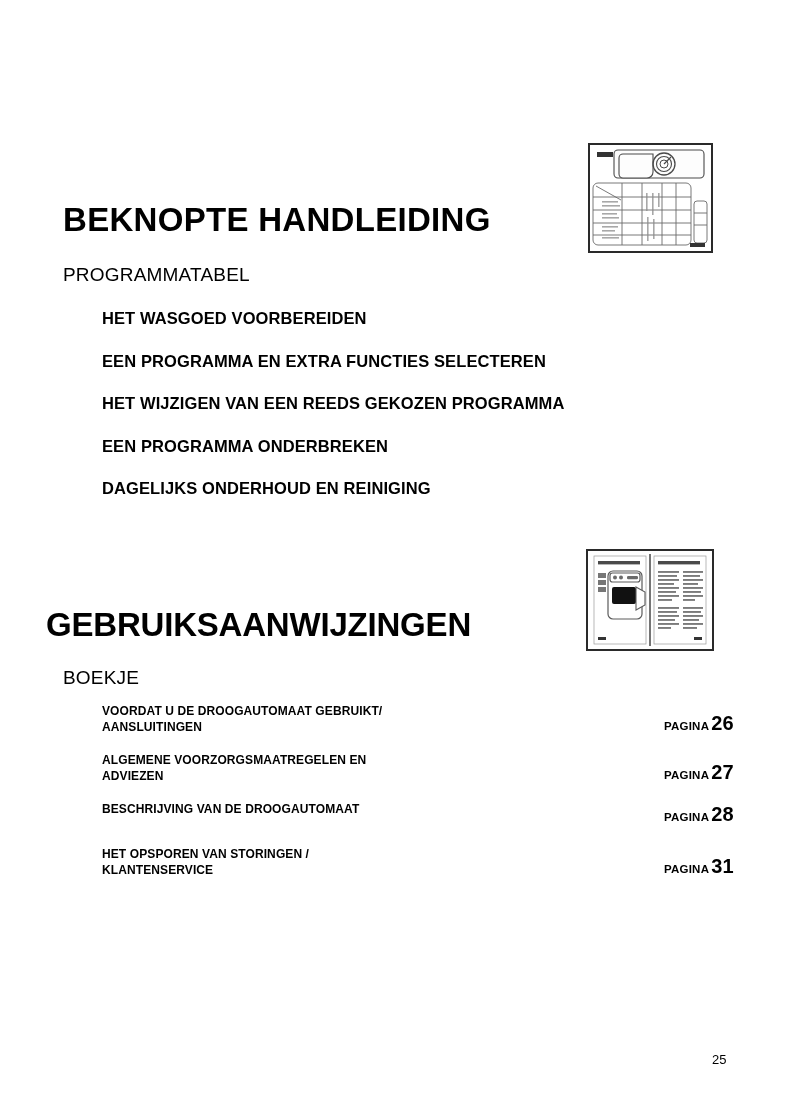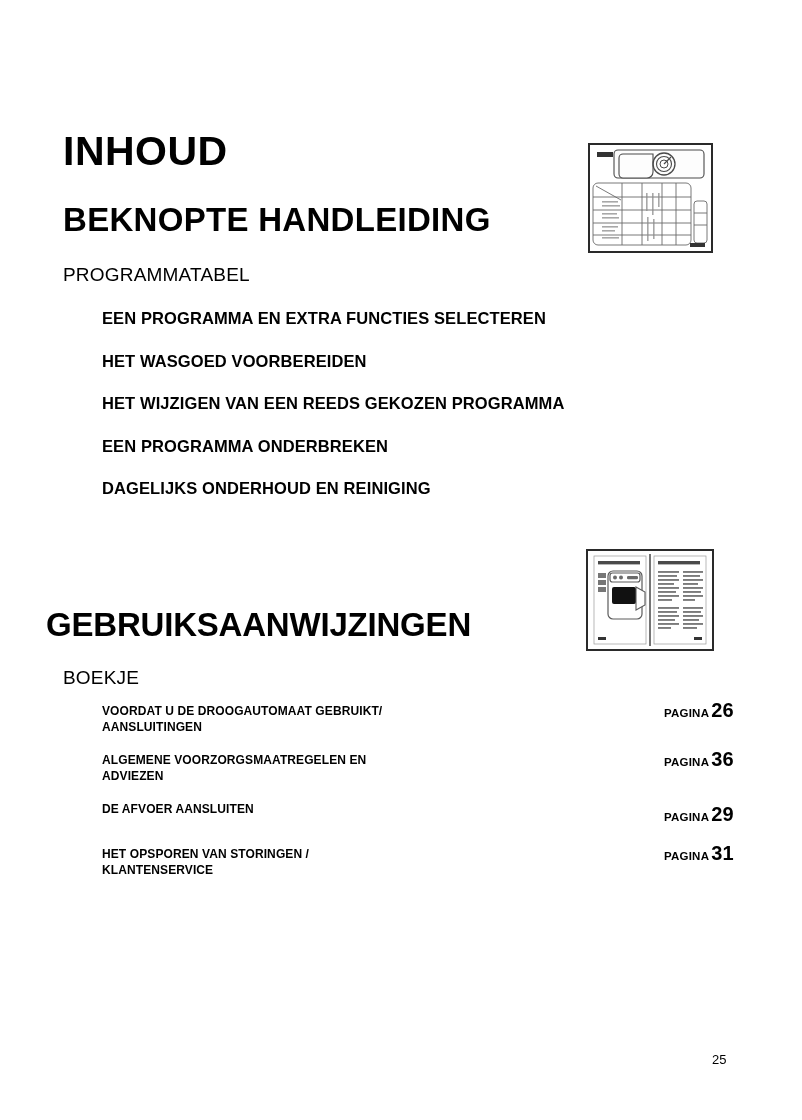--- a/index.html
+++ b/index.html
@@ -114,21 +114,21 @@
   }
   .bk-ref .num {
     font-size: 20px;
     font-weight: bold;
     letter-spacing: 0.3px;
     vertical-align: baseline;
     margin-left: 2px;
   }
   
   .bk-row.single .bk-ref { bottom: 4px; }
-  .bk-row.double .bk-ref { bottom: 14px; margin-left: 36px; }
+  .bk-row.double .bk-ref { bottom: 1px; margin-left: 36px; }
 
   
   .folio {
     position: absolute;
     left: 712px;
     top: 1053px;
     font-size: 13px;
     line-height: 1;
   }
 
@@ -155,21 +155,20 @@
     box-sizing: border-box;
     overflow: hidden;
   }
   .thumb-card svg, .thumb-booklet svg { display: block; }
 </style>
 </head>
 <body>
 
 <div class="page">
 
-  <div class="h-inhoud">INHOUD</div>
 
   <div class="h-beknopte">BEKNOPTE HANDLEIDING</div>
 
   <div class="thumb-card">
     <svg width="121" height="106" viewBox="0 0 121 106" aria-hidden="true">
       <rect x="0" y="0" width="121" height="106" fill="#ffffff"></rect>
 
       <g>
         <rect x="7" y="7" width="16" height="5" fill="#333"></rect>
       </g>
@@ -220,22 +219,22 @@
         <line x1="104" y1="80" x2="117" y2="80"></line>
       </g>
 
       <rect x="100" y="98" width="15" height="4" fill="#333"></rect>
     </svg>
   </div>
 
   <div class="sec-label sec-programmatabel">PROGRAMMATABEL</div>
 
   <div class="qg-list">
+    <div class="qg-item">HET WASGOED VOORBEREIDEN</div>
     <div class="qg-item">EEN PROGRAMMA EN EXTRA FUNCTIES SELECTEREN</div>
-    <div class="qg-item">HET WASGOED VOORBEREIDEN</div>
     <div class="qg-item">HET WIJZIGEN VAN EEN REEDS GEKOZEN PROGRAMMA</div>
     <div class="qg-item">EEN PROGRAMMA ONDERBREKEN</div>
     <div class="qg-item">DAGELIJKS ONDERHOUD EN REINIGING</div>
   </div>
 
   <div class="thumb-booklet">
     <svg width="124" height="98" viewBox="0 0 124 98" aria-hidden="true">
       <rect x="0" y="0" width="124" height="98" fill="#ffffff"></rect>
 
       <line x1="62" y1="3" x2="62" y2="95" stroke="#3a3a3a" stroke-width="1.4"></line>
@@ -313,31 +312,31 @@
     <div class="bk-row double">
       <div class="bk-title">VOORDAT U DE DROOGAUTOMAAT GEBRUIKT/<br>AANSLUITINGEN</div>
       <div class="bk-ref">
         <span class="lbl">PAGINA</span><span class="num">26</span>
       </div>
     </div>
 
     <div class="bk-row double">
       <div class="bk-title">ALGEMENE VOORZORGSMAATREGELEN EN<br>ADVIEZEN</div>
       <div class="bk-ref">
-        <span class="lbl">PAGINA</span><span class="num">36</span>
+        <span class="lbl">PAGINA</span><span class="num">27</span>
       </div>
     </div>
 
-
     <div class="bk-row single">
-      <div class="bk-title">DE AFVOER AANSLUITEN</div>
+      <div class="bk-title">BESCHRIJVING VAN DE DROOGAUTOMAAT</div>
       <div class="bk-ref">
-        <span class="lbl">PAGINA</span><span class="num">29</span>
+        <span class="lbl">PAGINA</span><span class="num">28</span>
       </div>
     </div>
+
 
 
     <div class="bk-row double">
       <div class="bk-title">HET OPSPOREN VAN STORINGEN /<br>KLANTENSERVICE</div>
       <div class="bk-ref">
         <span class="lbl">PAGINA</span><span class="num">31</span>
       </div>
     </div>
 
   </div>

